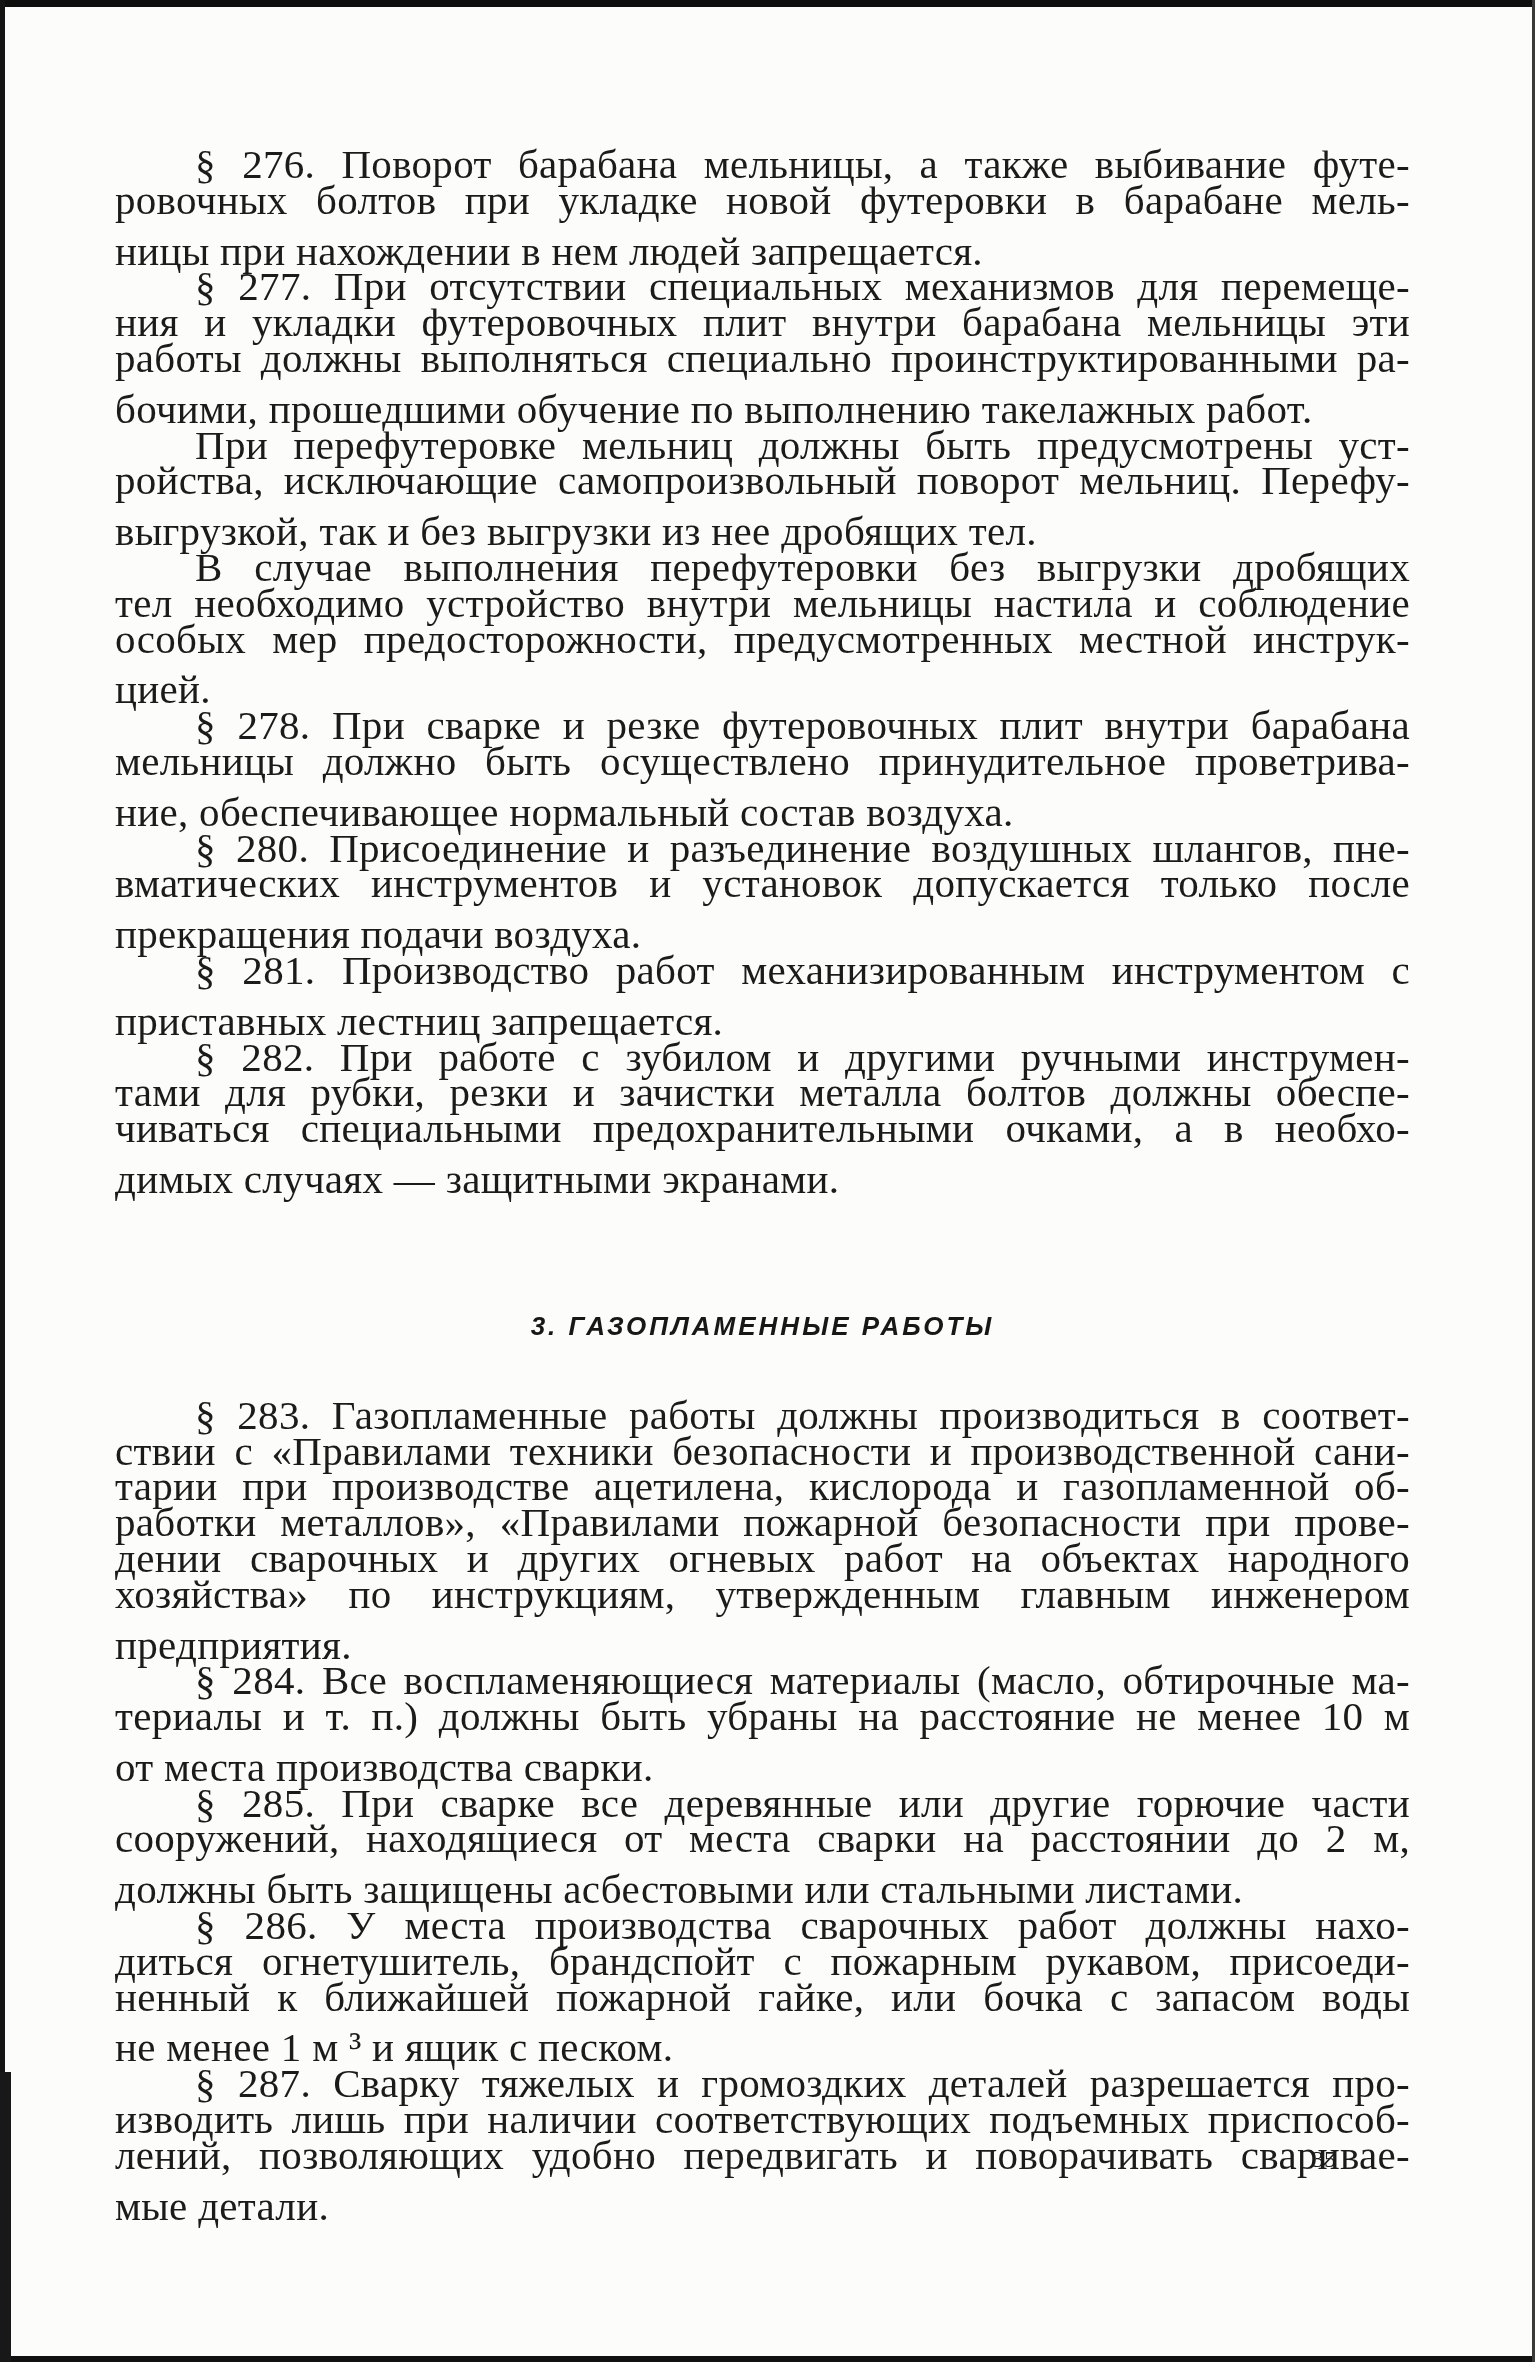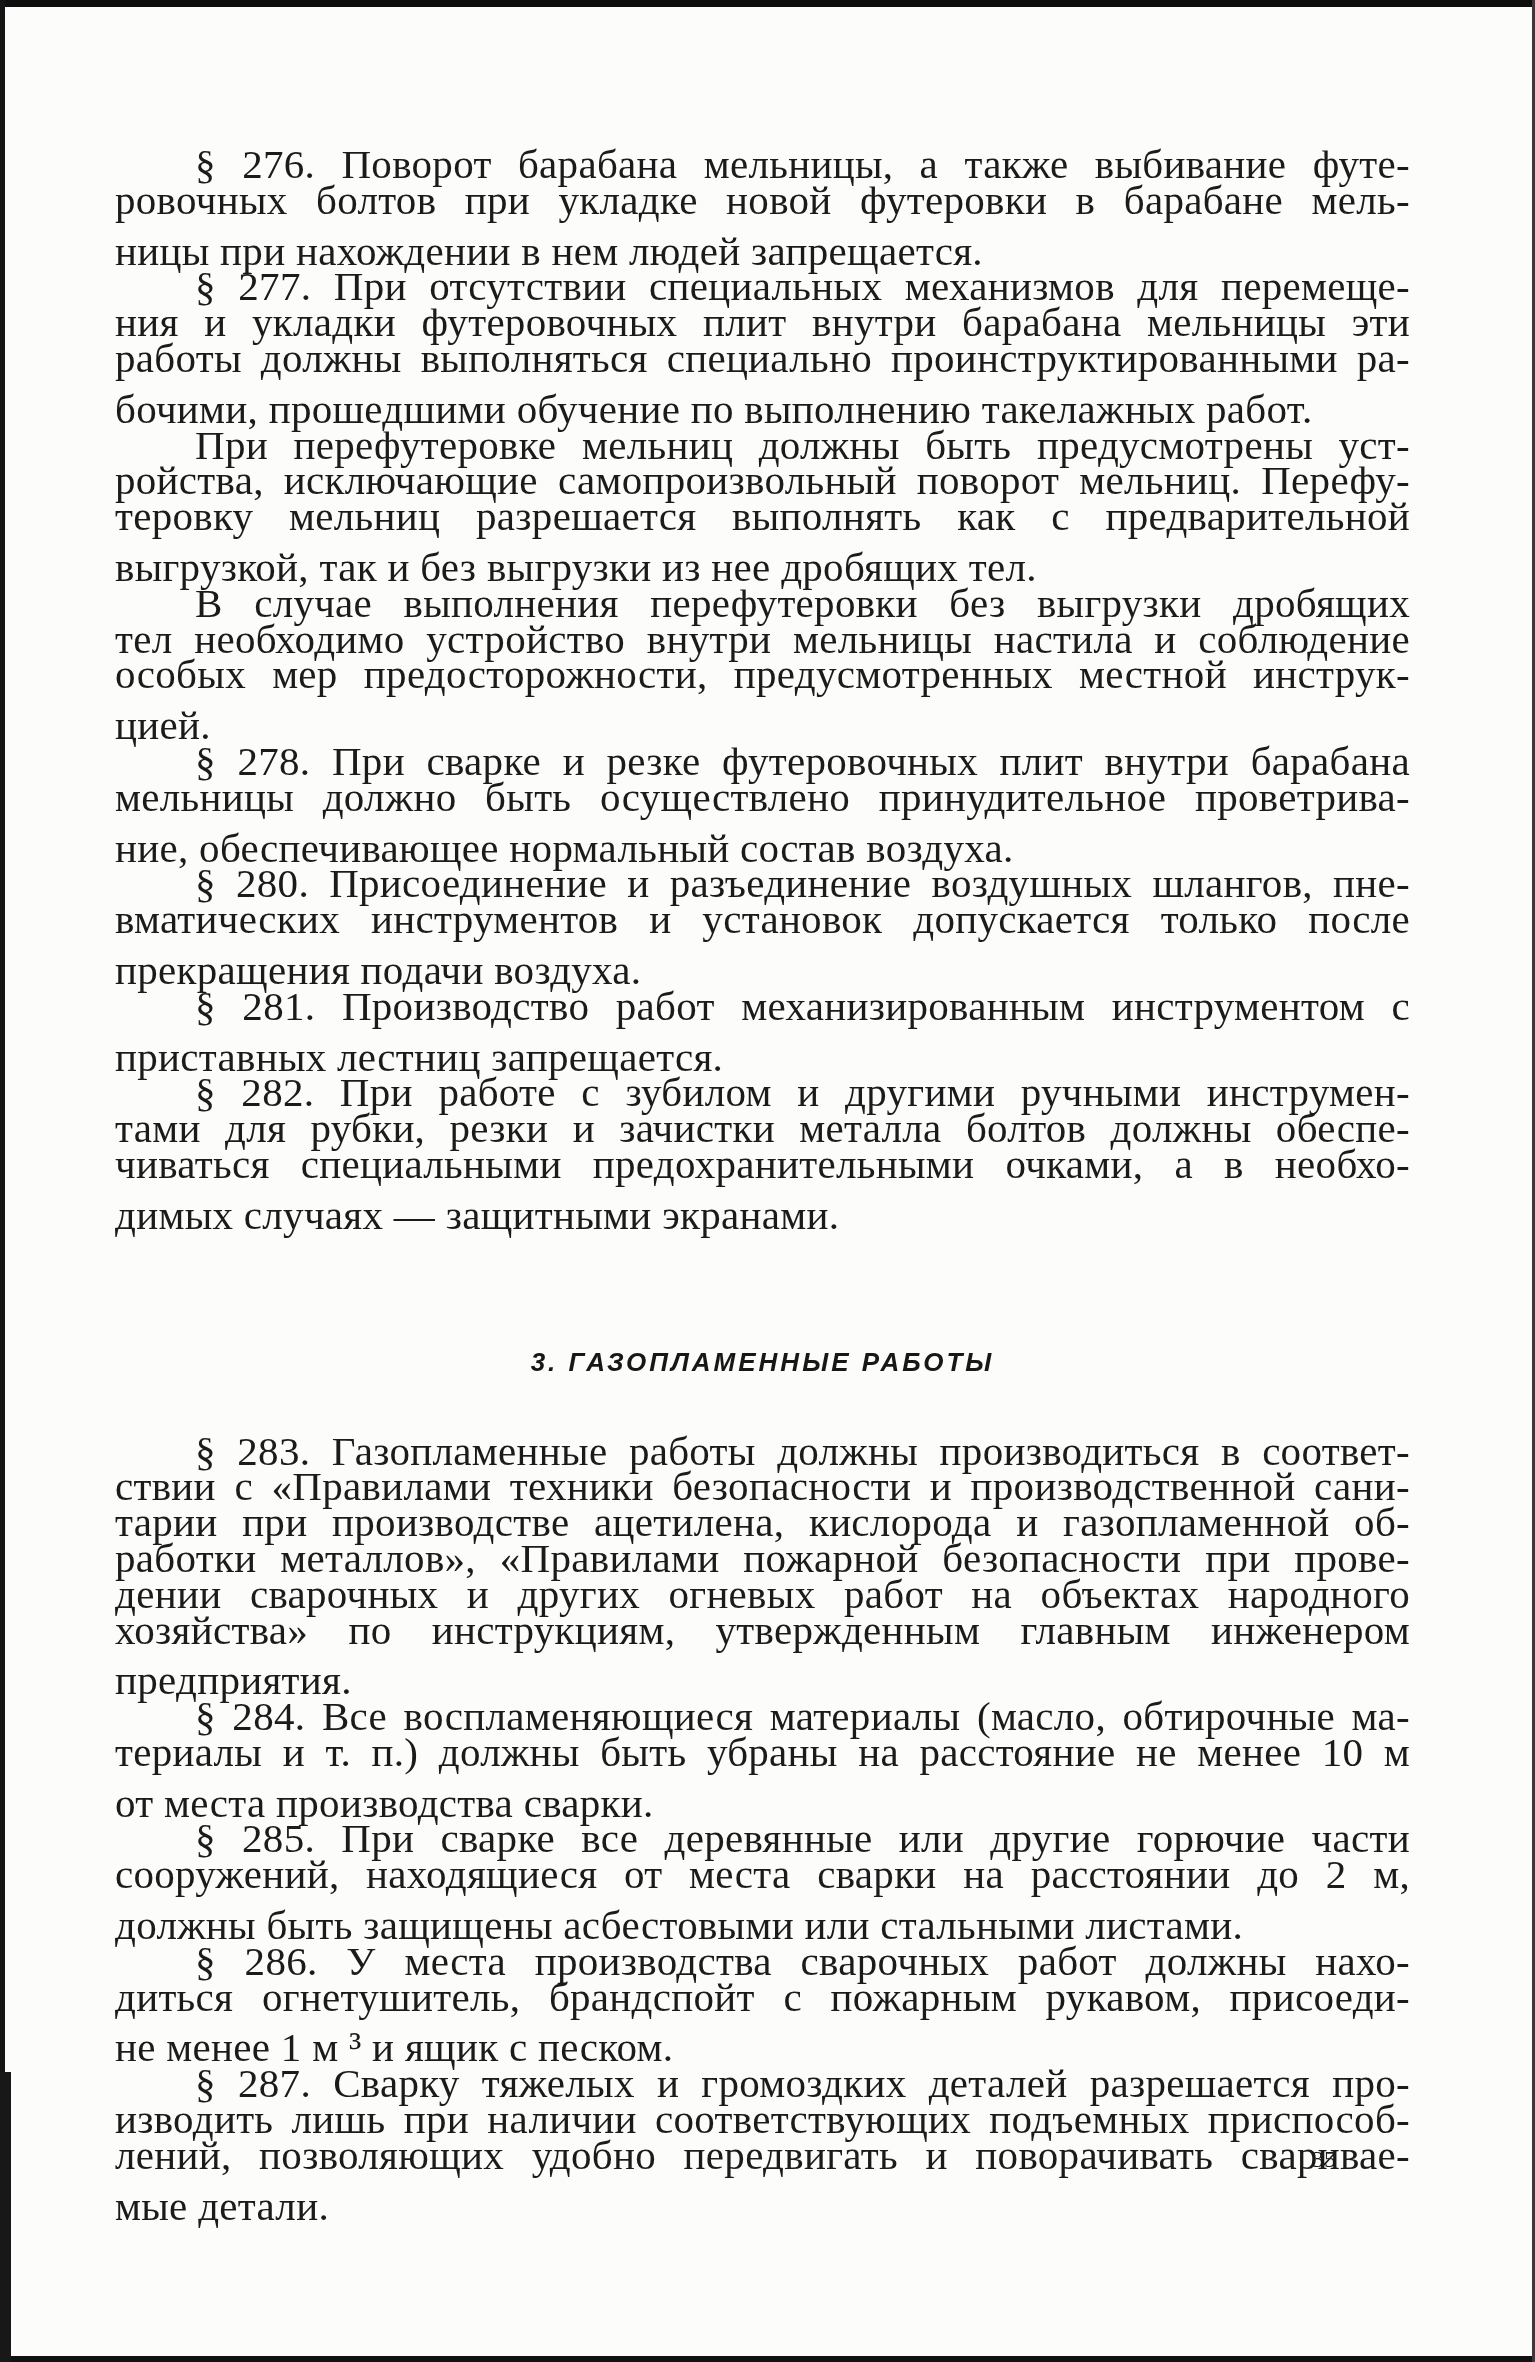--- a/index.html
+++ b/index.html
@@ -76,21 +76,20 @@
       </div>
       <div class="paragraph">
         <div class="line first">§ 277. При отсутствии специальных механизмов для перемеще-</div>
         <div class="line">ния и укладки футеровочных плит внутри барабана мельницы эти</div>
         <div class="line">работы должны выполняться специально проинструктированными ра-</div>
         <div class="line last">бочими, прошедшими обучение по выполнению такелажных работ.</div>
       </div>
       <div class="paragraph">
         <div class="line first">При перефутеровке мельниц должны быть предусмотрены уст-</div>
         <div class="line">ройства, исключающие самопроизвольный поворот мельниц. Перефу-</div>
-        <div class="line">теровку мельниц разрешается выполнять как с предварительной</div>
         <div class="line last">выгрузкой, так и без выгрузки из нее дробящих тел.</div>
       </div>
       <div class="paragraph">
         <div class="line first">В случае выполнения перефутеровки без выгрузки дробящих</div>
         <div class="line">тел необходимо устройство внутри мельницы настила и соблюдение</div>
         <div class="line">особых мер предосторожности, предусмотренных местной инструк-</div>
         <div class="line last">цией.</div>
       </div>
       <div class="paragraph">
         <div class="line first">§ 278. При сварке и резке футеровочных плит внутри барабана</div>
@@ -128,20 +127,21 @@
         <div class="line last">от места производства сварки.</div>
       </div>
       <div class="paragraph">
         <div class="line first">§ 285. При сварке все деревянные или другие горючие части</div>
         <div class="line">сооружений, находящиеся от места сварки на расстоянии до 2 м,</div>
         <div class="line last">должны быть защищены асбестовыми или стальными листами.</div>
       </div>
       <div class="paragraph">
         <div class="line first">§ 286. У места производства сварочных работ должны нахо-</div>
         <div class="line">диться огнетушитель, брандспойт с пожарным рукавом, присоеди-</div>
+        <div class="line">ненный к ближайшей пожарной гайке, или бочка с запасом воды</div>
         <div class="line last">не менее 1 м ³ и ящик с песком.</div>
       </div>
       <div class="paragraph">
         <div class="line first">§ 287. Сварку тяжелых и громоздких деталей разрешается про-</div>
         <div class="line">изводить лишь при наличии соответствующих подъемных приспособ-</div>
         <div class="line">лений, позволяющих удобно передвигать и поворачивать сваривае-</div>
         <div class="line last">мые детали.</div>
       </div>
     </div>
 

